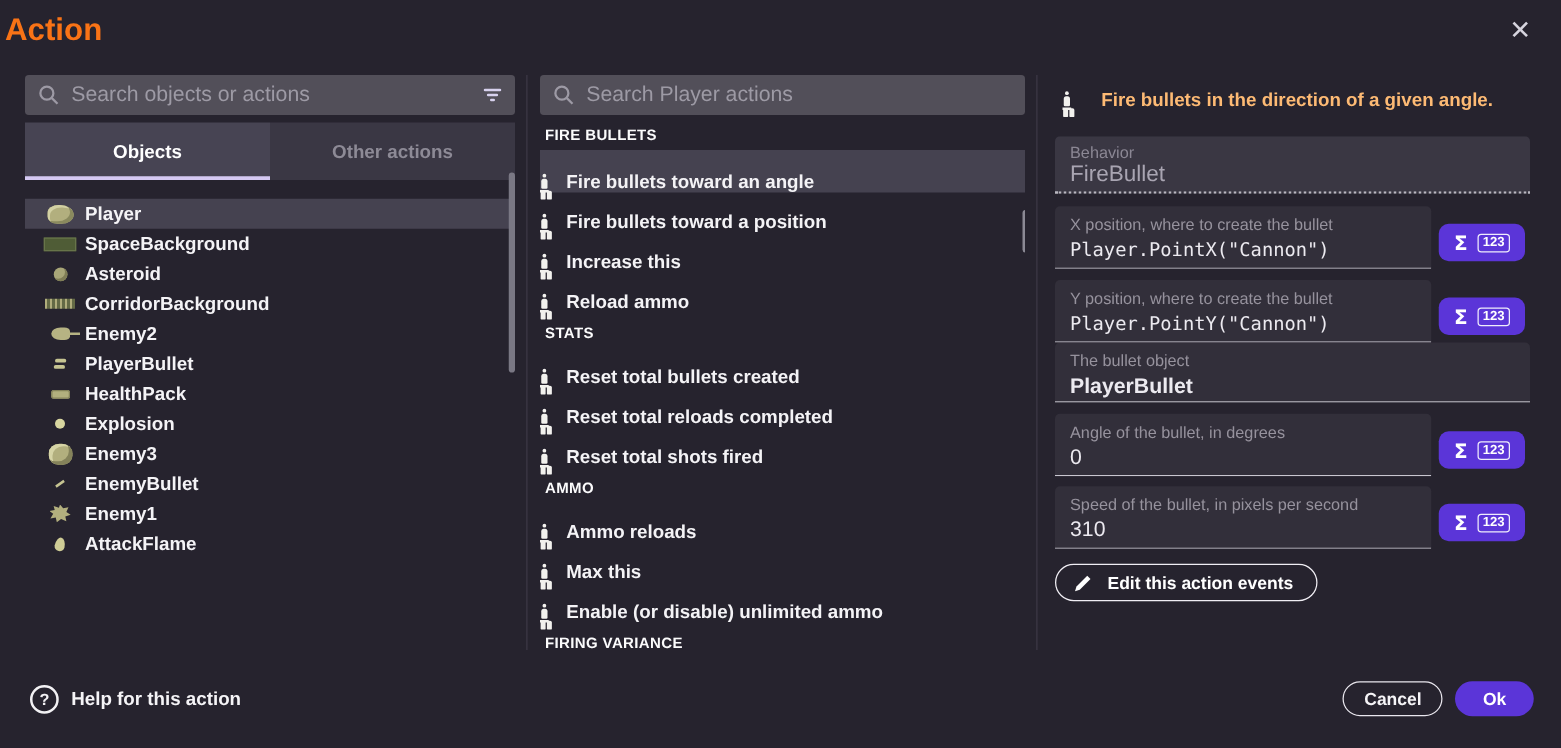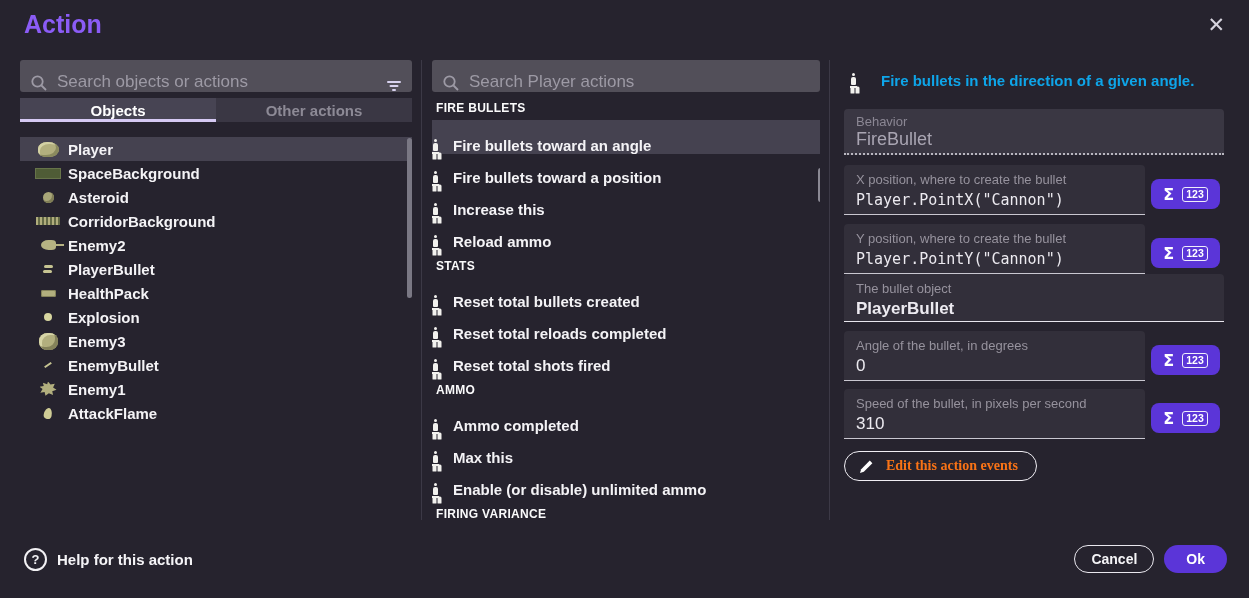--- a/index.html
+++ b/index.html
@@ -5,35 +5,35 @@
   * { margin:0; padding:0; box-sizing:border-box; }
   html,body { width:1249px; height:598px; }
   body {
     font-family:"Liberation Sans", sans-serif;
     background:#26232e; color:#f2f1f5;
     position:relative; overflow:hidden;
   }
   .dialog { position:absolute; inset:0; }
 
   
-  .title { position:absolute; left:24px; top:10px; font-size:25px; font-weight:bold; color:#8b5cf6; }
+  .title { position:absolute; left:4px; top:10px; font-size:25px; font-weight:bold; color:#f97316; }
   .close-btn { position:absolute; right:24px; top:14px; font-size:21px; color:#d6d4de; cursor:pointer; line-height:1; }
 
   
-  .searchbox { display:flex; align-items:flex-end; gap:9px; height:32px; background:#524f59; border-radius:3px; padding:0 10px; }
+  .searchbox { display:flex; align-items:center; gap:9px; height:32px; background:#524f59; border-radius:3px; padding:0 10px; }
   .searchbox input { flex:1; background:transparent; border:none; outline:none; color:#e8e6ee; font-size:17px; font-family:inherit; }
   .searchbox input::placeholder { color:#9d9aa5; }
   .search-glyph { flex:0 0 auto; display:block; }
 
   
   .left-panel { position:absolute; left:20px; top:60px; width:392px; height:462px; }
   .panel-divider { position:absolute; top:60px; width:1px; height:460px; background:#3c3946; }
   .divider-1 { left:421px; } .divider-2 { left:829px; }
 
-  .tabs { display:flex; margin-top:6px; height:24px; }
+  .tabs { display:flex; margin-top:6px; height:46px; }
   .tab { flex:1; display:flex; align-items:center; justify-content:center; font-size:15px; font-weight:bold; color:#8d8a96; background:#3a3744; cursor:pointer; position:relative; }
   .tab.active { color:#ffffff; background:#474453; }
   .tab.active::after { content:""; position:absolute; left:0; right:0; bottom:0; height:3px; background:#d5c9f3; }
 
   .object-list { margin-top:15px; }
   .obj-row { display:flex; align-items:center; height:24px; padding-left:14px; cursor:pointer; }
   .obj-row.selected { background:#454250; }
   .obj-label { font-size:15px; font-weight:bold; color:#f4f3f6; margin-left:6px; }
   .obj-icon { width:28px; display:flex; align-items:center; justify-content:center; flex:0 0 auto; }
 
@@ -69,21 +69,21 @@
 
   .bullet-icon { position:relative; width:9px; height:15px; flex:0 0 auto; }
   .bullet-icon::before { content:""; position:absolute; left:2px; top:0; width:3px; height:3px; border-radius:50%; background:#f2f1ee; }
   .bullet-icon::after { content:""; position:absolute; left:1px; top:4px; width:5px; height:8px; border-radius:2px 2px 1px 1px; background:#f2f1ee;
     box-shadow:-1px 9px 0 -0.5px #f2f1ee, 4px 9px 0 -0.5px #f2f1ee; }
   .bullet-icon .base { position:absolute; left:0; top:13px; width:7px; height:2px; background:#f2f1ee; }
 
   
   .right-panel { position:absolute; left:844px; top:60px; width:380px; }
   .desc-row { display:flex; align-items:center; gap:22px; margin-top:12px; padding-left:6px; }
-  .desc-text { font-size:15px; font-weight:bold; color:#0ea5e9; }
+  .desc-text { font-size:15px; font-weight:bold; color:#fdba74; }
 
   .field { background:#322f3a; border-radius:4px 4px 0 0; padding:6px 12px 4px 12px; }
   .field .flabel { font-size:13px; color:#96929d; line-height:17px; }
   .field .fvalue { font-size:17px; color:#eceaf0; line-height:24px; white-space:nowrap; }
   .field.mono .fvalue { font-family:"DejaVu Sans Mono", monospace; font-size:15px; }
   .field.underlined { border-bottom:1px solid #c9c7d0; }
 
   .behavior-field { margin-top:20px; height:46px; background:#3a3743; border-bottom:2px dotted #b9b7c0; border-radius:4px 4px 0 0; padding:5px 12px; }
   .behavior-field .flabel { font-size:13px; color:#8b8794; }
   .behavior-field .fvalue { font-size:18px; color:#a9a5b2; }
@@ -93,22 +93,22 @@
   .expr-row .field { width:301px; height:50px; }
   .sigma-btn { margin-left:6px; margin-top:14px; width:69px; height:30px; background:#5b35d8; border:none; border-radius:8px;
     display:flex; align-items:center; justify-content:center; gap:8px; cursor:pointer; }
   .sigma-glyph { color:#ffffff; font-size:16px; font-weight:bold; font-family:"DejaVu Sans", sans-serif; }
   .num-badge { color:#ffffff; font-size:10.5px; font-weight:bold; border:1.5px solid #efedfb; border-radius:3px; padding:0 3px; line-height:13px; }
 
   .bullet-object-field { border-bottom:1px solid #e8e6ee; }
   .bullet-object-field .fvalue { font-weight:bold; }
 
   .edit-btn { margin-top:12px; height:30px; padding:0 18px 0 14px; display:inline-flex; align-items:center; gap:12px;
-    background:transparent; border:1px solid #f0eef4; border-radius:15px; color:#f97316; font-size:14px; font-weight:bold;
-    font-family:Liberation Serif, serif; cursor:pointer; }
+    background:transparent; border:1px solid #f0eef4; border-radius:15px; color:#ffffff; font-size:14px; font-weight:bold;
+    font-family:Liberation Sans, sans-serif; cursor:pointer; }
 
   
   .footer { position:absolute; left:0; right:0; top:520px; height:78px; display:flex; align-items:center; padding:0 22px 0 24px; }
   .help-group { display:flex; align-items:center; gap:10px; cursor:pointer; }
   .help-circle { width:23px; height:23px; border-radius:50%; border:2px solid #f2f1f4; display:flex; align-items:center; justify-content:center;
     font-size:13px; font-weight:bold; color:#f2f1f4; }
   .help-label { font-size:15px; font-weight:bold; color:#f5f4f7; }
   .footer .spacer { flex:1; }
   .btn { height:28px; border-radius:15px; font-size:14px; font-weight:bold; font-family:inherit; cursor:pointer; }
   .cancel-btn { padding:0 16px; background:transparent; border:1px solid #e9e7ee; color:#f5f4f7; }
@@ -268,21 +268,21 @@
           <span class="bullet-icon">
             <span class="base"></span>
           </span>
           <span class="action-label">Reset total shots fired</span>
         </div>
         <div class="cat-header">AMMO</div>
         <div class="action-row">
           <span class="bullet-icon">
             <span class="base"></span>
           </span>
-          <span class="action-label">Ammo completed</span>
+          <span class="action-label">Ammo reloads</span>
         </div>
         <div class="action-row">
           <span class="bullet-icon">
             <span class="base"></span>
           </span>
           <span class="action-label">Max this</span>
         </div>
         <div class="action-row">
           <span class="bullet-icon">
             <span class="base"></span>

